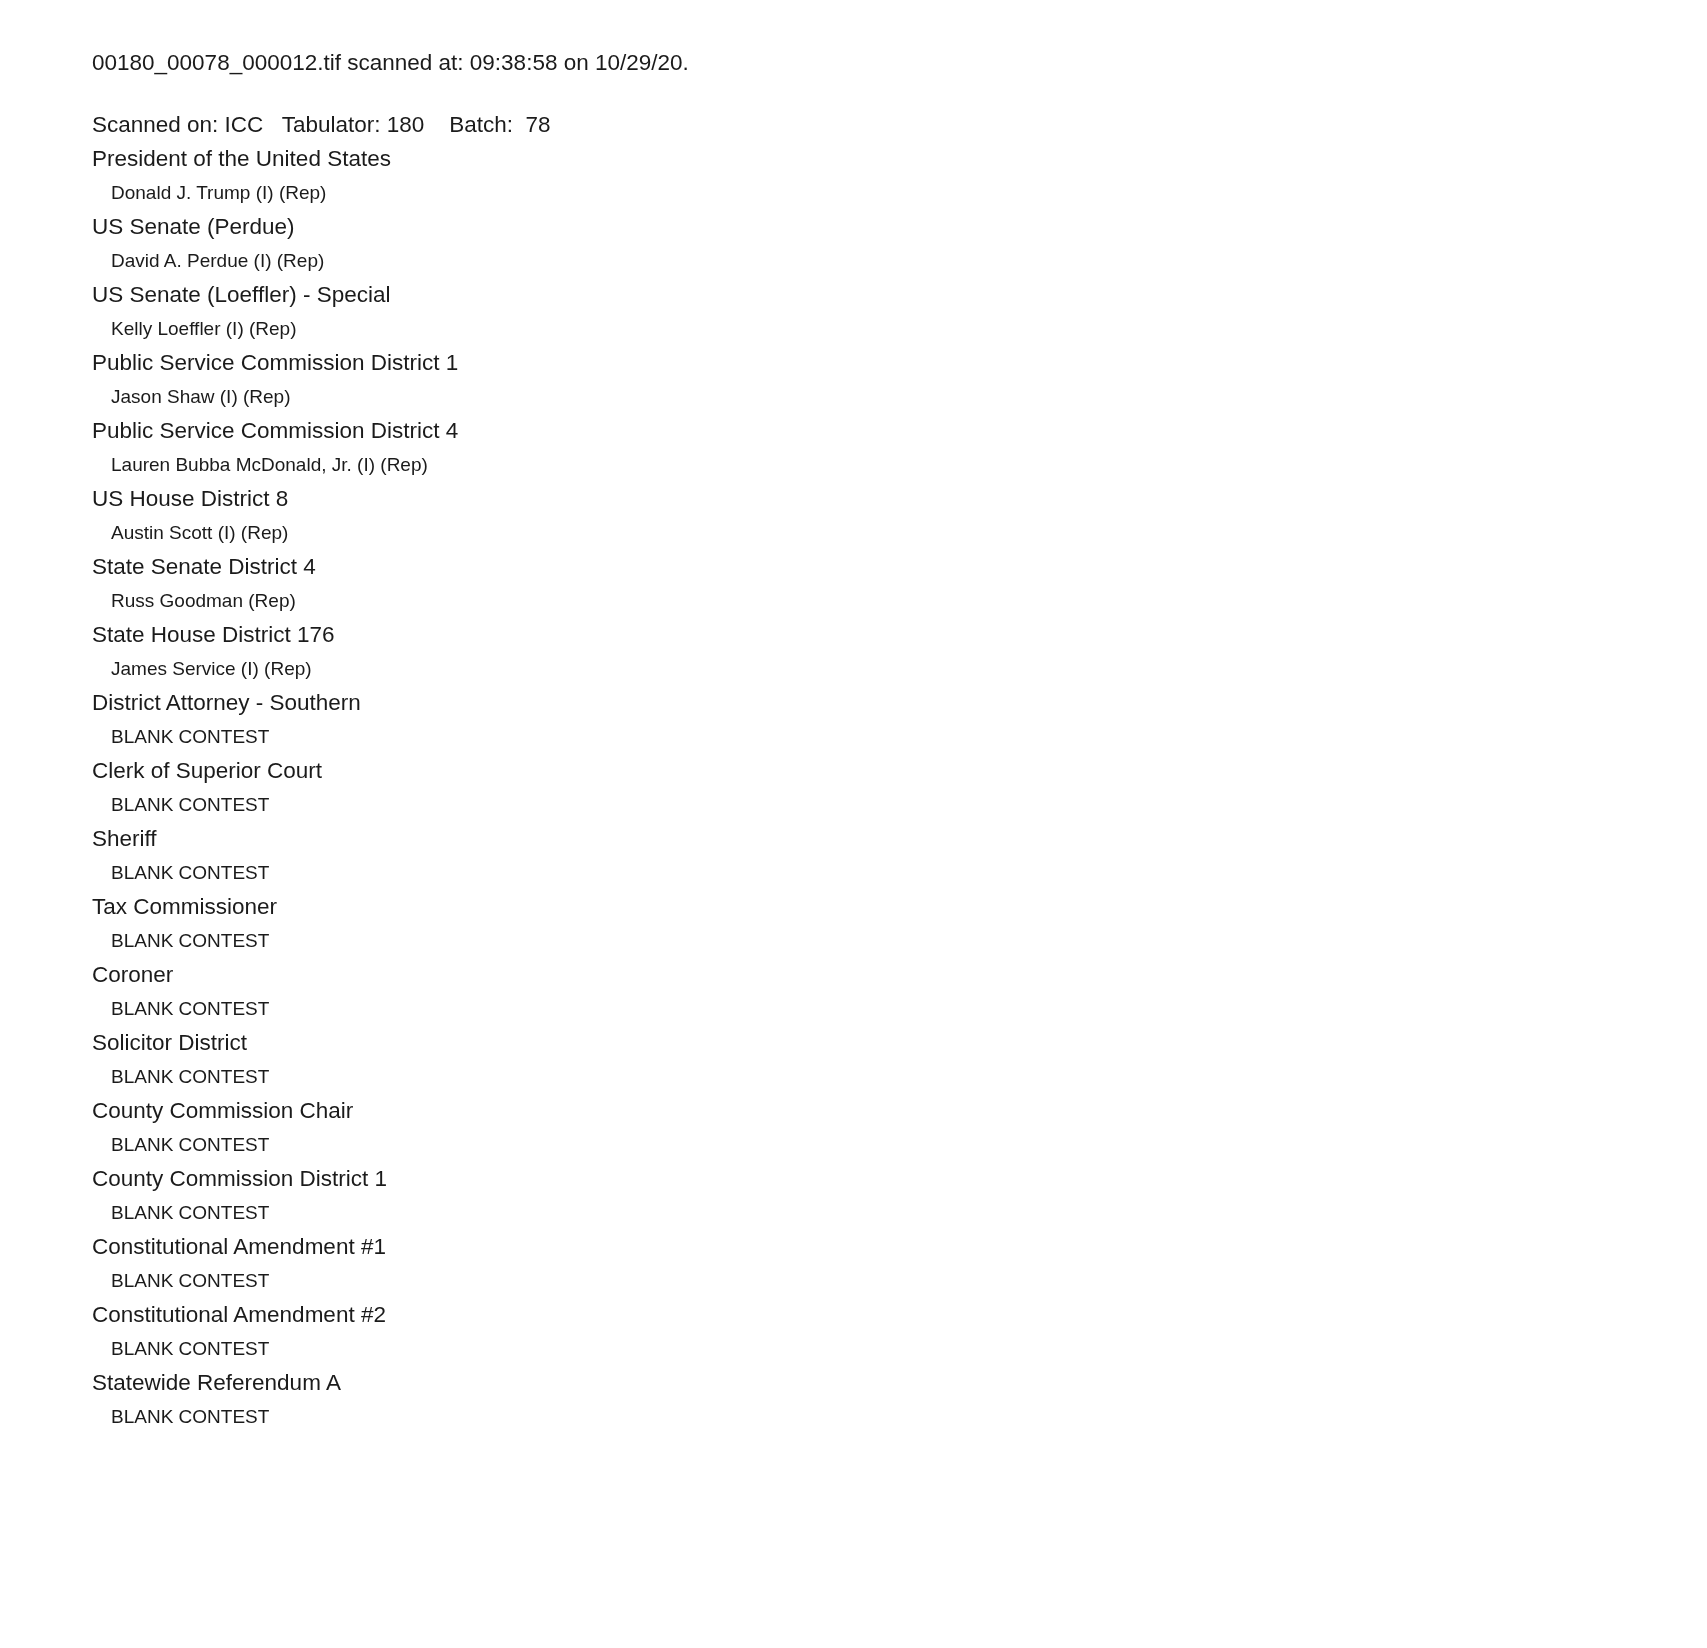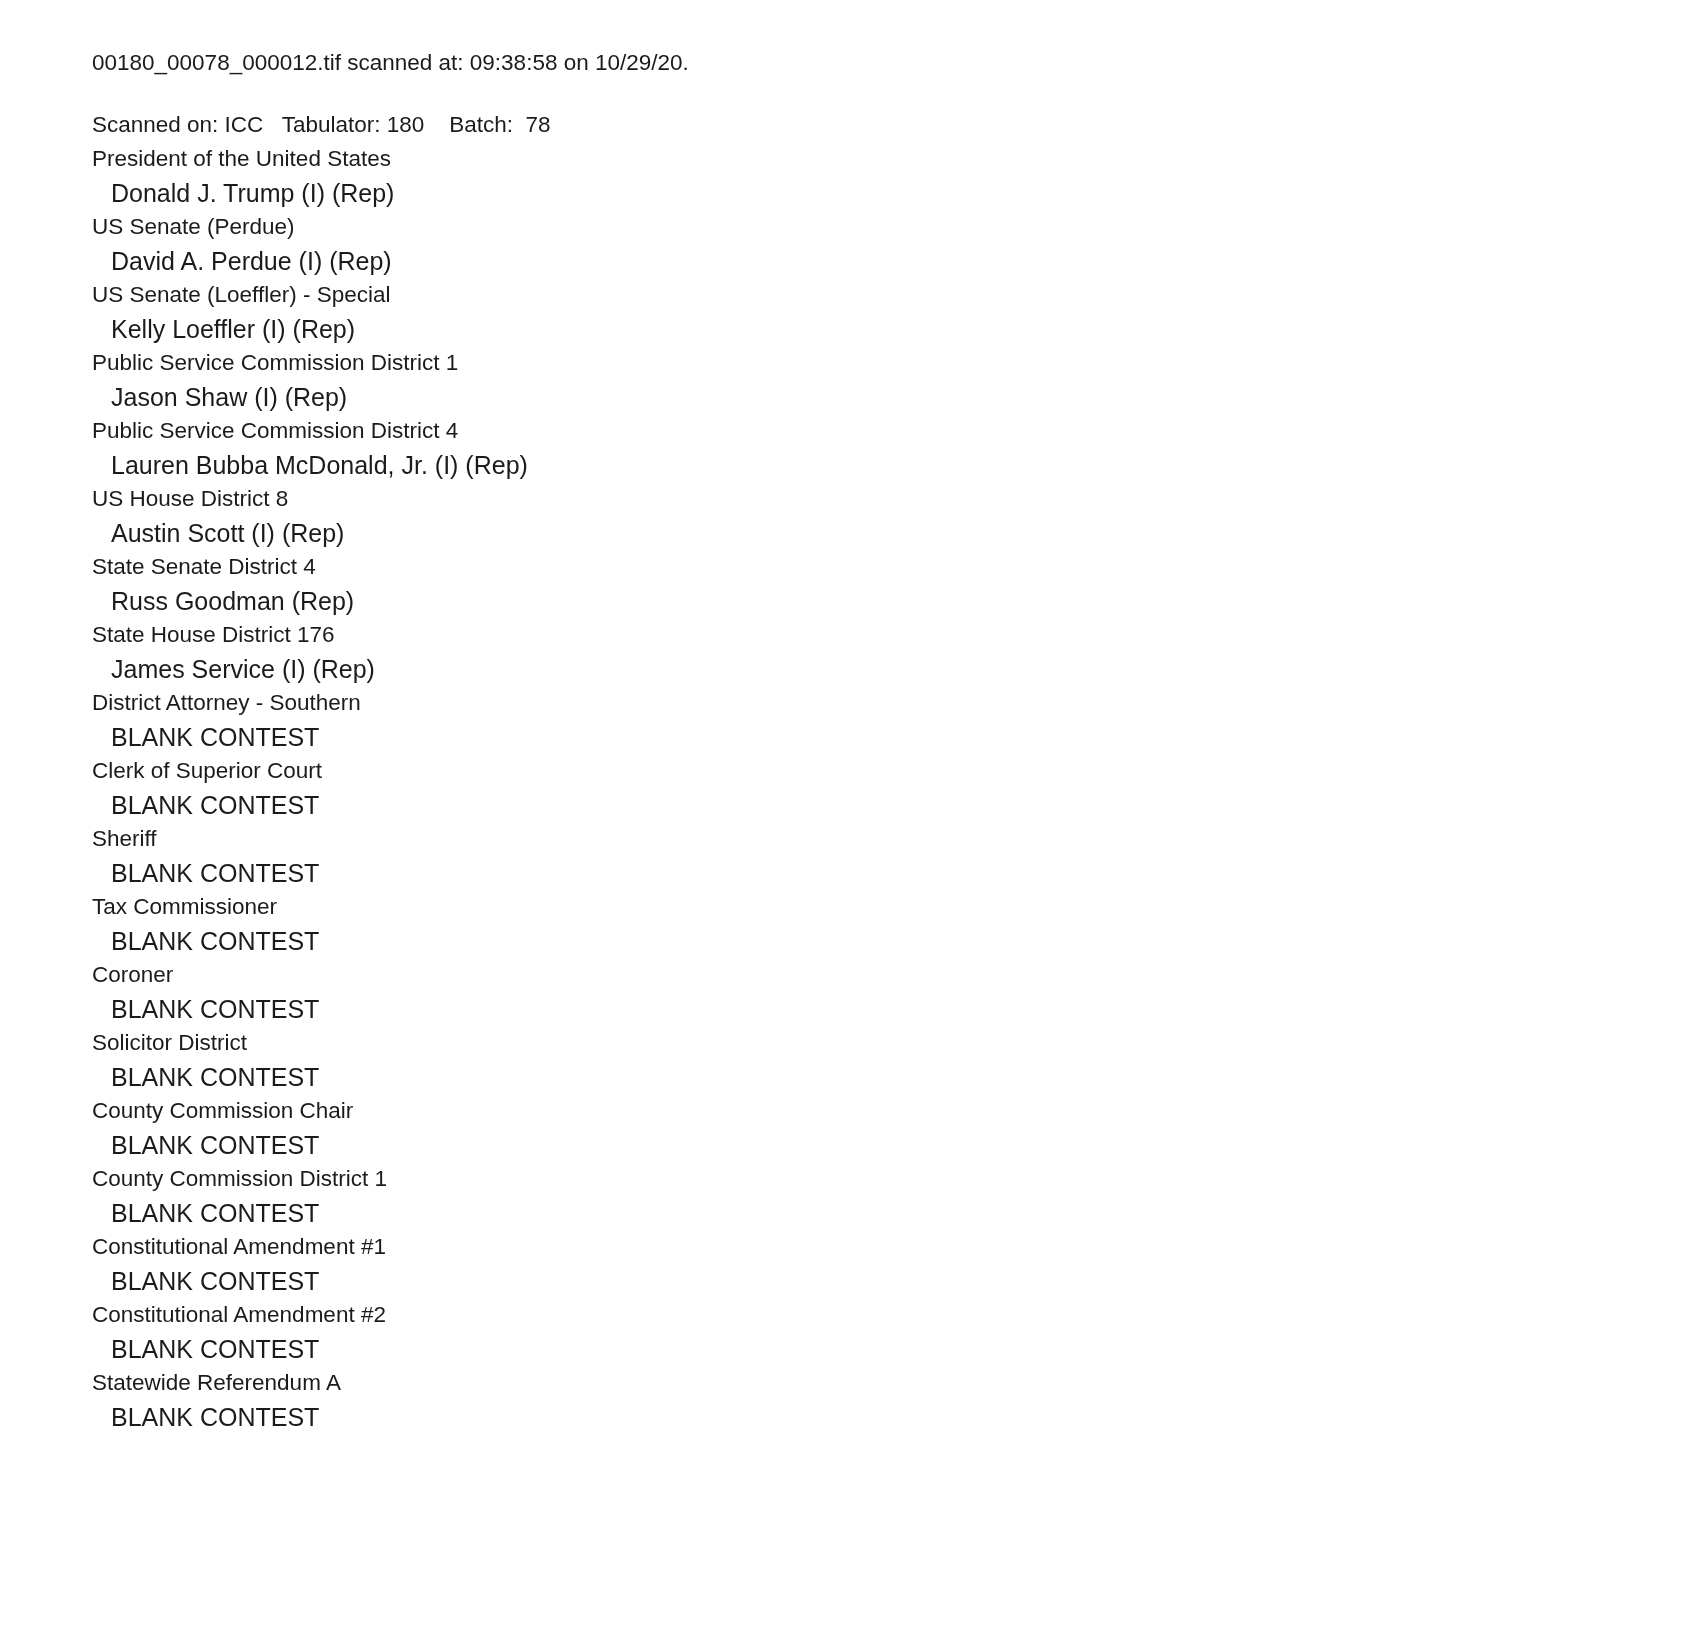--- a/index.html
+++ b/index.html
@@ -33,21 +33,21 @@
   }
   .ballot-id {
     margin-bottom: 36px;
   }
   .contest-title {
     font-size: 22.5px;
     line-height: 34px;
     white-space: pre-wrap;
   }
   .contest-selection {
-    font-size: 25px;
+    font-size: 19px;
     line-height: 34px;
     padding-left: 19px;
     white-space: pre-wrap;
   }
 </style>
 </head>
 <body>
 
 <div class="page">
   <div class="line scan-line">00180_00078_000012.tif scanned at: 09:38:58 on 10/29/20.</div>

